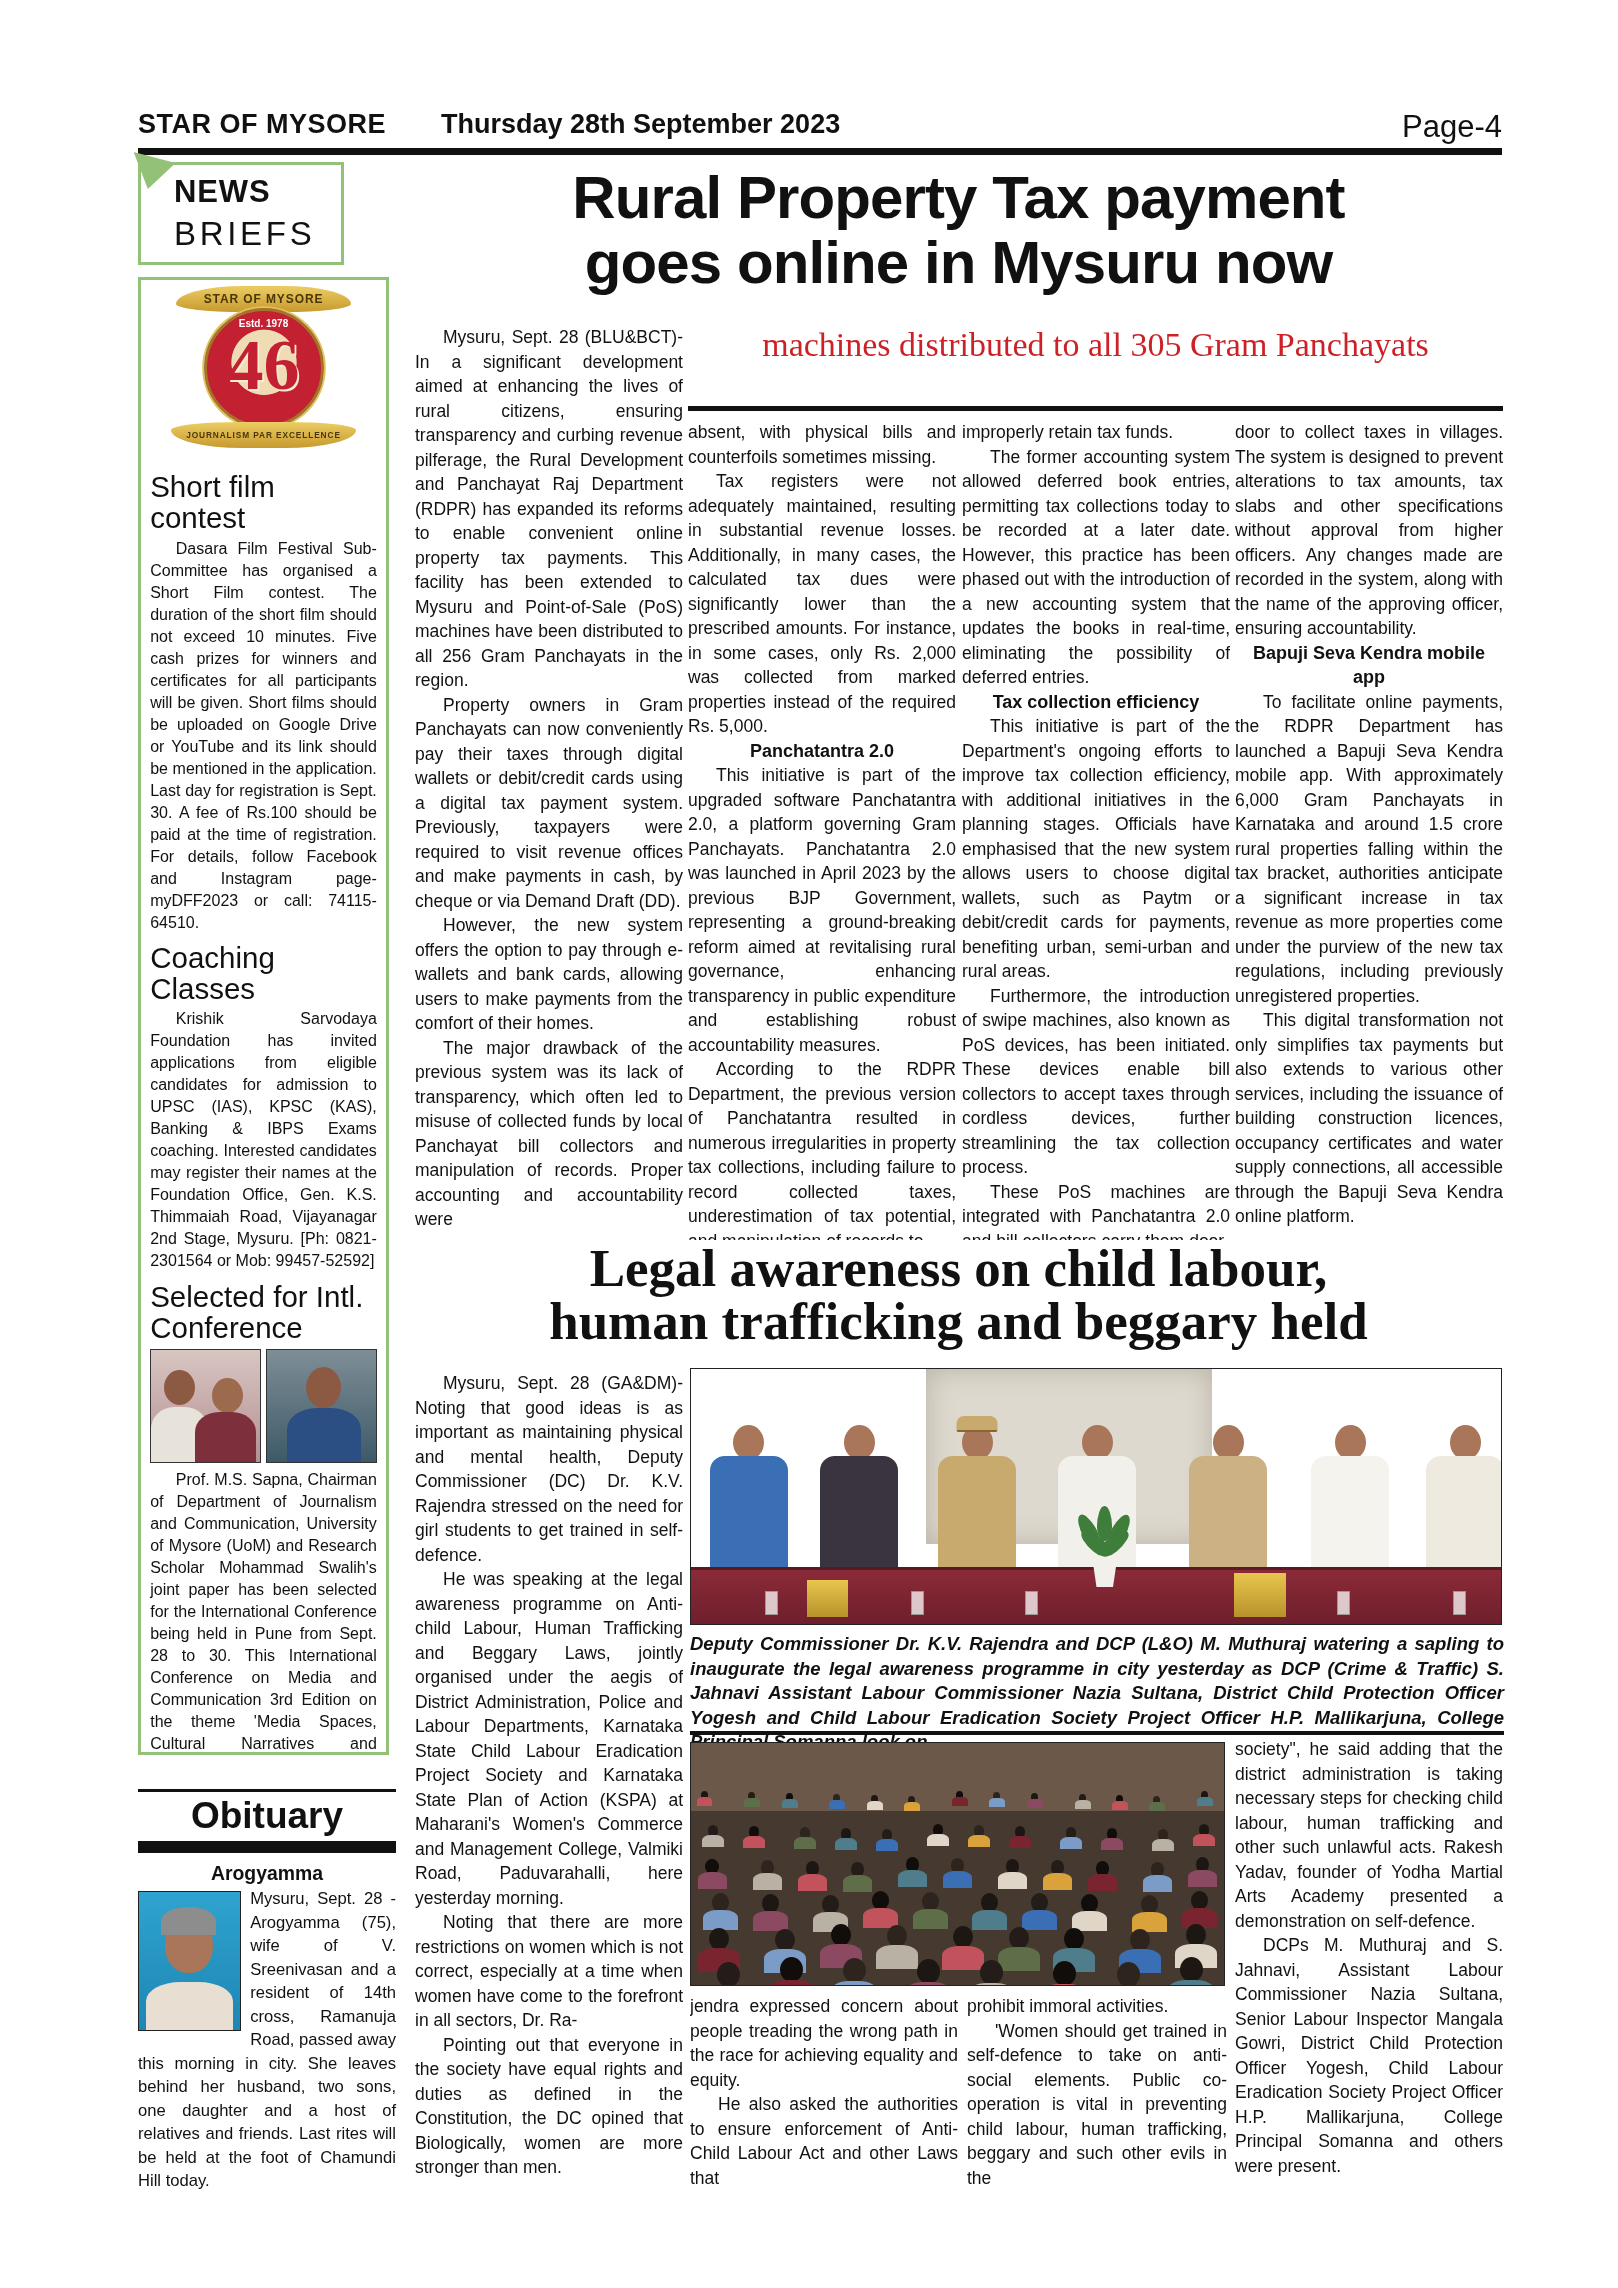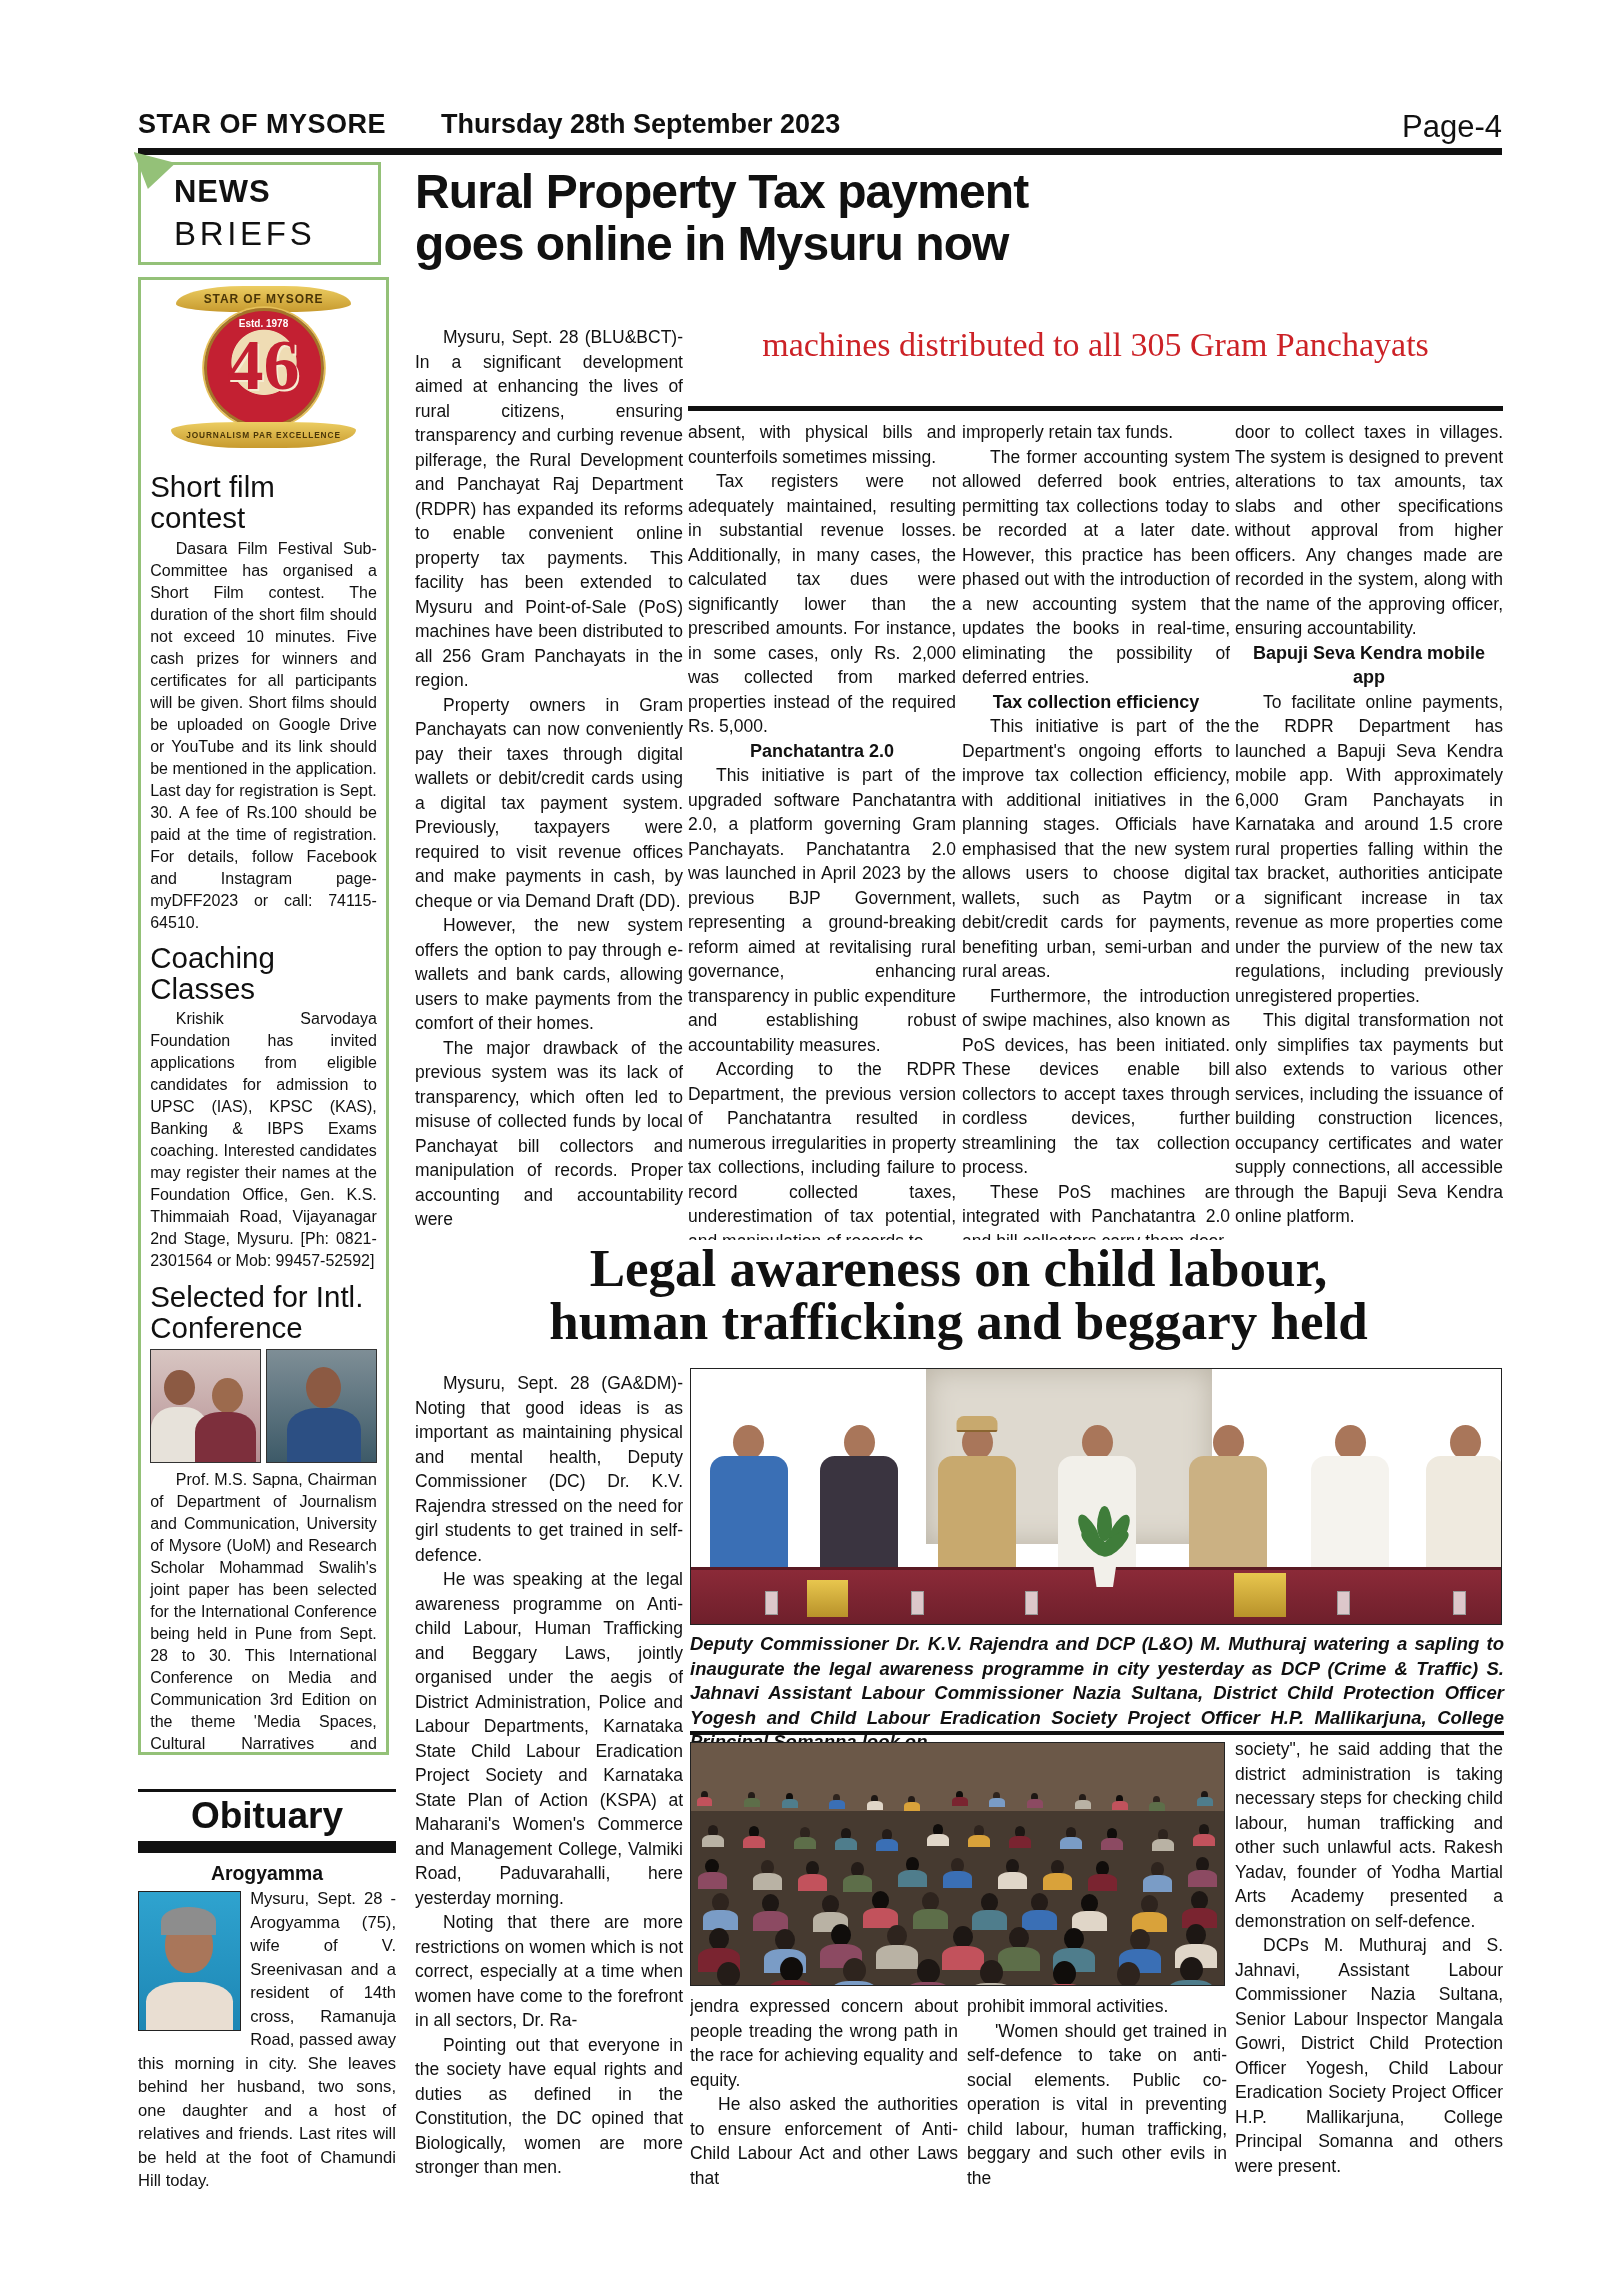--- a/index.html
+++ b/index.html
@@ -5,21 +5,21 @@
   html,body{margin:0;padding:0;background:#e8e8e8;}
   .page{position:relative;width:1619px;height:2289px;background:#ffffff;
         font-family:"Liberation Sans",sans-serif;color:#111;overflow:hidden;}
   
   .masthead{position:absolute;top:109px;left:138px;width:1364px;height:37px;}
   .masthead .paper{position:absolute;left:0;top:0;font-size:27px;font-weight:bold;letter-spacing:0.5px;}
   .masthead .date{position:absolute;left:303px;top:0;font-size:27px;font-weight:bold;}
   .masthead .pageno{position:absolute;right:0;top:0;font-size:31px;font-weight:normal;}
   .head-rule{position:absolute;top:148px;left:138px;width:1364px;height:6.5px;background:#111;}
   
-  .nb-box{position:absolute;top:162px;left:138px;width:243px;height:103px;border:3.7px solid #94c178;background:#fff;}
+  .nb-box{position:absolute;top:162px;left:138px;width:206px;height:103px;border:3.7px solid #94c178;background:#fff;}
   .nb-flag{position:absolute;top:-13px;left:-7.4px;width:42px;height:37px;background:#94c178;
            clip-path:polygon(0 0,100% 30%,34% 100%);}
   .nb-line1{position:absolute;top:9.2px;left:33px;font-size:31px;font-weight:bold;letter-spacing:0.9px;}
   .nb-line2{position:absolute;top:50px;left:33px;font-size:33px;letter-spacing:3.7px;}
   .sb{position:absolute;top:277px;left:138px;width:251px;height:1478px;border:3.7px solid #94c178;
       padding:5.5px 9.2px;box-sizing:border-box;overflow:hidden;}
   .logo{position:relative;width:100%;height:181px;}
   .logo-ribbon{position:relative;margin:0 auto;width:175px;height:26px;background:linear-gradient(#eccd62,#c79a2e);
         border-radius:50%/90% 90% 40% 40%;color:#4a3607;font-size:12px;font-weight:bold;
         text-align:center;line-height:26px;letter-spacing:0.9px;}
@@ -41,22 +41,22 @@
   
   .obit{position:absolute;top:1789px;left:138px;width:258px;}
   .obit .topline{height:2.8px;background:#111;}
   .obit h2{margin:3.7px 0 3.7px 0;text-align:center;font-size:37px;}
   .obit .bar{height:12px;background:#111;}
   .obit .name{text-align:center;font-weight:bold;font-size:19.4px;margin:9.2px 0 1.8px 0;}
   .obit .body{font-size:16.6px;line-height:23.5px;text-align:justify;}
   .obit .photo{float:left;width:103px;height:140px;margin:3.7px 9.2px 1.8px 0;border:1.8px solid #222;
         background:linear-gradient(#2fa3cf,#1d86b4);position:relative;overflow:hidden;}
   
-  .a1-headline{position:absolute;top:166px;left:415px;width:1087px;
-        font-size:48px;font-weight:bold;line-height:1.08;letter-spacing:-0.9px;}
+  .a1-headline{position:absolute;top:166px;left:415px;width:1087px;text-align:center;
+        font-size:60px;font-weight:bold;line-height:1.08;letter-spacing:-0.9px;}
   .a1-subhead{position:absolute;top:325px;left:688px;width:815px;text-align:center;
         font-family:"Liberation Serif",serif;font-size:34px;line-height:1.15;color:#cc2227;}
   .a1-subrule{position:absolute;top:406px;left:688px;width:815px;height:4.6px;background:#111;}
   .col{position:absolute;width:268px;overflow:hidden;}
   .col p{margin:0;font-size:17.5px;line-height:24.5px;text-align:justify;}
   .col p.ind{text-indent:1.6em;}
   .col .col-subhead{font-size:18px;font-weight:bold;text-align:center;line-height:24.5px;}
   #a1c1{top:325px;left:415px;height:914px;}
   #a1c2{top:420px;left:688px;height:820px;}
   #a1c3{top:420px;left:962px;height:820px;}

